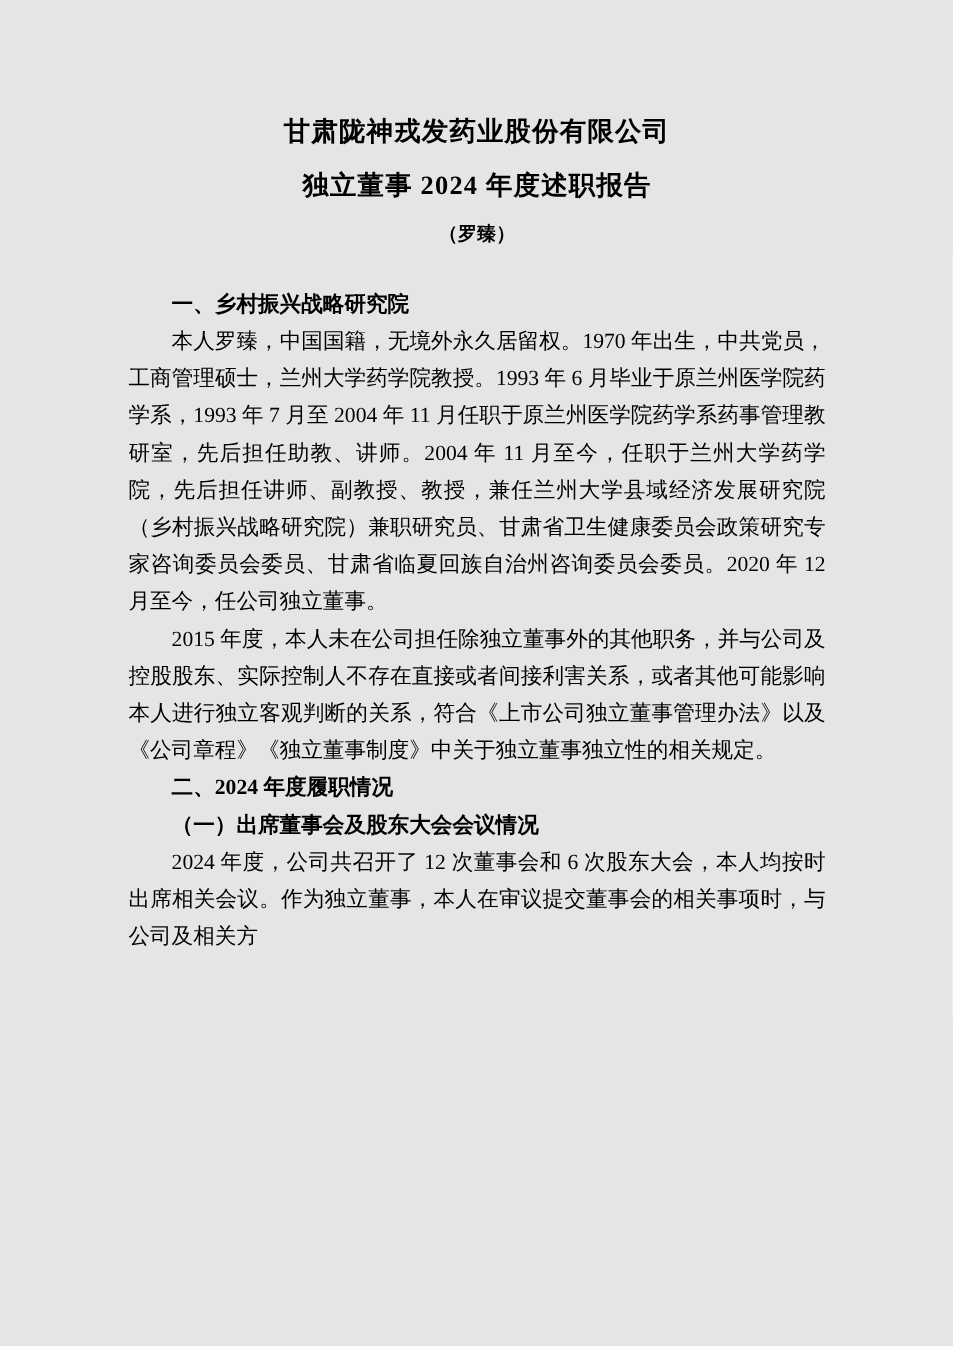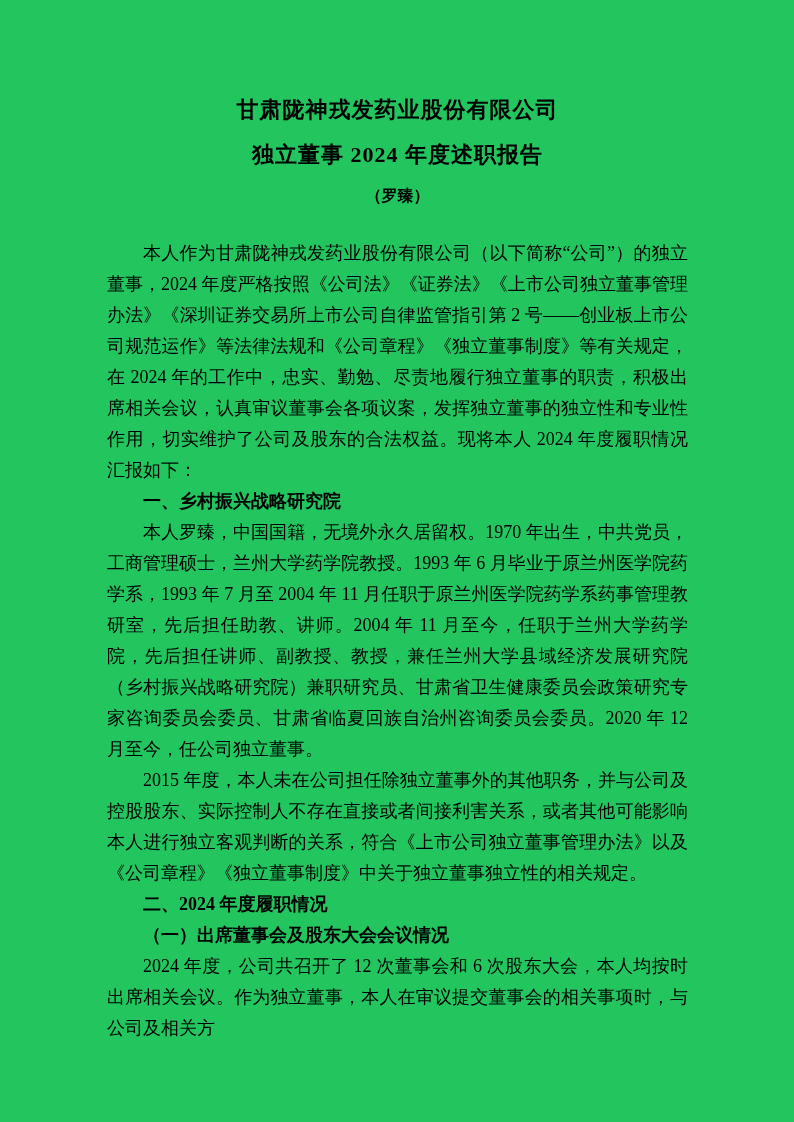--- a/index.html
+++ b/index.html
@@ -5,21 +5,21 @@
   html, body {
     margin: 0;
     padding: 0;
     background: #ffffff;
   }
   .page {
     position: relative;
     width: 794px;
     height: 1122px;
     margin: 0 auto;
-    background: #22c55e;
+    background: #e5e5e5;
     color: #000000;
     font-family: "Liberation Serif", "DejaVu Serif", serif;
     box-sizing: border-box;
     padding: 96px 106px 0 107px;
     overflow: hidden;
   }
   .doc-header {
     text-align: center;
   }
   .title {
@@ -56,21 +56,20 @@
 </head>
 <body>
 
 <div class="page">
   <header class="doc-header">
     <h1 class="title">甘肃陇神戎发药业股份有限公司</h1>
     <h1 class="title">独立董事 2024 年度述职报告</h1>
     <div class="subtitle">（罗臻）</div>
   </header>
   <main class="doc-body">
-      <p class="para">本人作为甘肃陇神戎发药业股份有限公司（以下简称“公司”）的独立董事，2024 年度严格按照《公司法》《证券法》《上市公司独立董事管理办法》《深圳证券交易所上市公司自律监管指引第 2 号——创业板上市公司规范运作》等法律法规和《公司章程》《独立董事制度》等有关规定，在 2024 年的工作中，忠实、勤勉、尽责地履行独立董事的职责，积极出席相关会议，认真审议董事会各项议案，发挥独立董事的独立性和专业性作用，切实维护了公司及股东的合法权益。现将本人 2024 年度履职情况汇报如下：</p>
       <p class="heading">一、乡村振兴战略研究院</p>
       <p class="para">本人罗臻，中国国籍，无境外永久居留权。1970 年出生，中共党员，工商管理硕士，兰州大学药学院教授。1993 年 6 月毕业于原兰州医学院药学系，1993 年 7 月至 2004 年 11 月任职于原兰州医学院药学系药事管理教研室，先后担任助教、讲师。2004 年 11 月至今，任职于兰州大学药学院，先后担任讲师、副教授、教授，兼任兰州大学县域经济发展研究院（乡村振兴战略研究院）兼职研究员、甘肃省卫生健康委员会政策研究专家咨询委员会委员、甘肃省临夏回族自治州咨询委员会委员。2020 年 12 月至今，任公司独立董事。</p>
       <p class="para">2015 年度，本人未在公司担任除独立董事外的其他职务，并与公司及控股股东、实际控制人不存在直接或者间接利害关系，或者其他可能影响本人进行独立客观判断的关系，符合《上市公司独立董事管理办法》以及《公司章程》《独立董事制度》中关于独立董事独立性的相关规定。</p>
       <p class="heading">二、2024 年度履职情况</p>
       <p class="heading">（一）出席董事会及股东大会会议情况</p>
       <p class="para">2024 年度，公司共召开了 12 次董事会和 6 次股东大会，本人均按时出席相关会议。作为独立董事，本人在审议提交董事会的相关事项时，与公司及相关方</p>
     </main>
 </div>
 
 </body></html>

